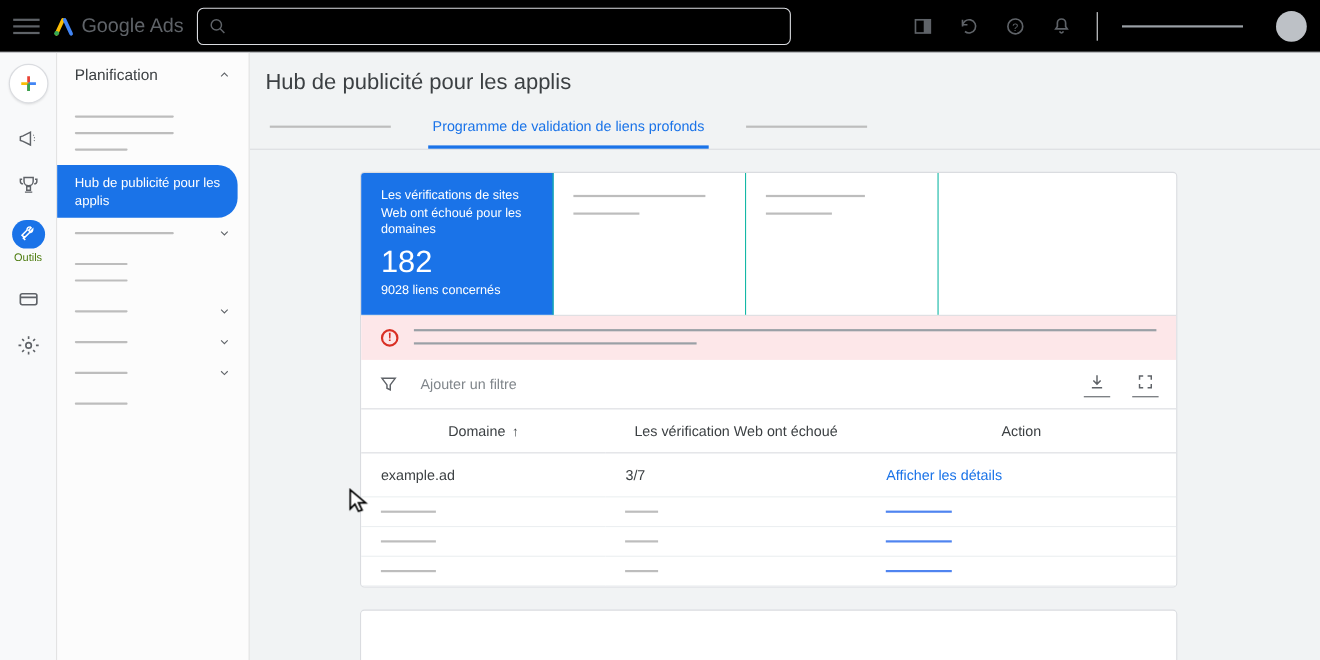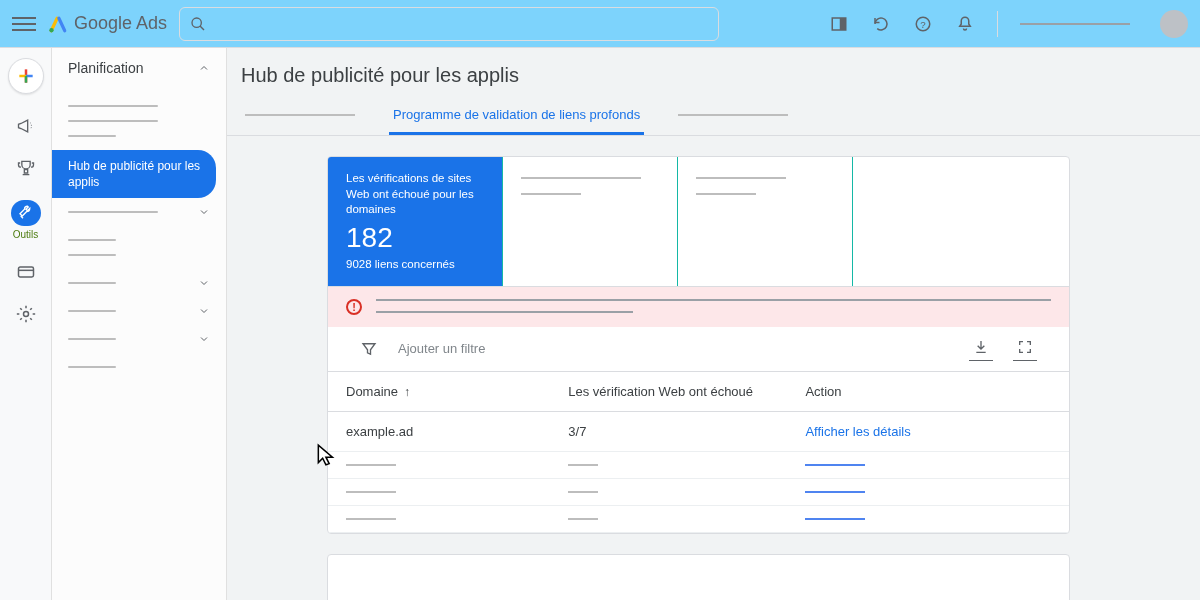--- a/index.html
+++ b/index.html
@@ -1,19 +1,19 @@
 <!DOCTYPE html>
 <html><head>
 <meta charset="utf-8">
 <style>
   * { box-sizing: border-box; margin: 0; padding: 0; font-family: Arial, sans-serif; }
   body { background: #f1f3f4; width: 1200px; height: 600px; overflow: hidden; position: relative; }
 
   
-  .topbar { height: 48px; background: #7dd3fc; border-bottom: 1px solid #dadce0; display: flex; align-items: center; padding: 0 12px; gap: 12px; }
+  .topbar { height: 48px; background: #000000; border-bottom: 1px solid #dadce0; display: flex; align-items: center; padding: 0 12px; gap: 12px; }
   .hamburger { width: 24px; height: 24px; display:flex; flex-direction:column; justify-content:center; gap:4px; cursor:pointer;}
   .hamburger div{height:2px;background:#5f6368;}
   .logo { display:flex; align-items:center; gap:6px; font-size:18px; color:#5f6368;}
   .logo-icon { width:20px; height:20px; }
   .searchbox { flex: 0 0 540px; height: 34px; border:1px solid #dadce0; border-radius:6px; display:flex; align-items:center; padding:0 10px; gap:8px; color:#5f6368; }
   .searchbox input { border:none; outline:none; flex:1; font-size:14px; background:transparent;}
   .topbar-spacer { flex:1; }
   .topbar-icons { display:flex; align-items:center; gap:22px; color:#5f6368; }
   .icon-btn { width:20px; height:20px; cursor:pointer; display:flex; align-items:center; justify-content:center;}
   .account-ph { width:110px; height:2px; background:#9aa0a6; }
@@ -55,27 +55,27 @@
   .stat-sub { font-size:11.5px; margin-top:4px;}
   .stat-ph { height:2px; background:#bdbdbd; margin:6px 0 14px 0;}
   .stat-ph.long{width:120px;} .stat-ph.med{width:90px;} .stat-ph.short{width:60px;}
 
   .alert-bar { background:#fde7e9; padding:12px 18px; display:flex; gap:14px; align-items:flex-start;}
   .alert-icon { width:16px; height:16px; border:2px solid #d93025; border-radius:50%; color:#d93025; font-size:11px; display:flex; align-items:center; justify-content:center; flex-shrink:0; font-weight:bold;}
   .alert-lines { flex:1; display:flex; flex-direction:column; gap:10px;}
   .alert-ph { height:2px; background:#9aa0a6;}
   .alert-ph.long{width:100%;} .alert-ph.short{width:38%;}
 
-  .filter-row { display:flex; align-items:center; padding:10px 32px; border-bottom:1px solid #dadce0; gap:20px;}
+  .filter-row { display:flex; align-items:center; padding:10px 16px; border-bottom:1px solid #dadce0; gap:20px;}
   .filter-row .gap { flex:1;}
   .filter-label { font-size:13px; color:#80868b;}
   .tool-icon { width:24px; height:24px; cursor:pointer; display:flex; align-items:center; justify-content:center; border-bottom:1px solid #5f6368; padding-bottom:2px;}
 
   table.data { width:100%; border-collapse:collapse; font-size:13px; color:#3c4043;}
-  table.data th { text-align:left; font-weight:400; padding:12px 18px; border-bottom:1px solid #dadce0; color:#3c4043;}
+  table.data th { text-align:center; font-weight:400; padding:12px 18px; border-bottom:1px solid #dadce0; color:#3c4043;}
   table.data td { padding:12px 18px; border-bottom:1px solid #eceff1;}
   .sort-arrow { font-size:12px; margin-left:6px;}
   .link { color:#1a73e8; cursor:pointer;}
   .cell-ph { height:2px; background:#bdbdbd; width:50px;}
   .cell-ph.blue{ background:#4f84f0; width:60px;}
   .col1{width:30%;} .col2{width:32%;} .col3{width:38%;}
 
   .card2 { background:#fff; border:1px solid #dadce0; border-radius:4px; margin:0 130px 20px 100px; height:70px;}
 
   .cursor-ptr { position:absolute; left:314px; top:442px; pointer-events:none;}

